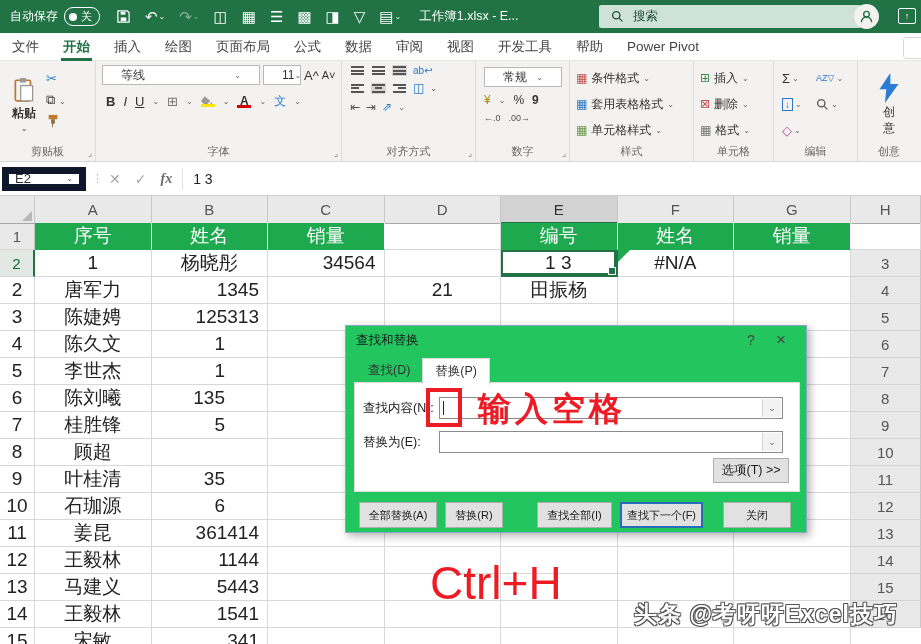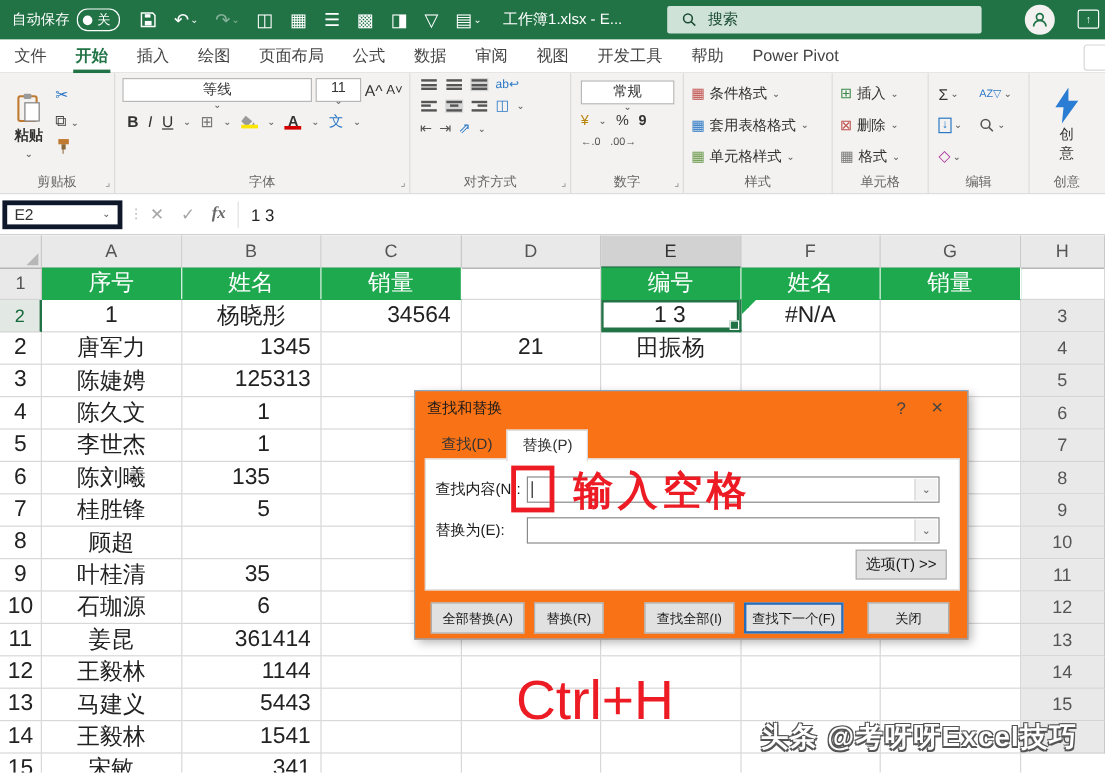--- a/index.html
+++ b/index.html
@@ -9,42 +9,42 @@
   
   .titlebar { position:absolute; left:0; top:0; width:921px; height:33px; background:#217346; display:flex; align-items:center; color:#fff; }
   .autosave { display:flex; align-items:center; gap:6px; margin-left:10px; font-size:12px; }
   .toggle { display:flex; align-items:center; gap:4px; border:1px solid #fff; border-radius:9px; padding:1px 7px 1px 4px; font-size:11px; }
   .toggle .dot { width:8px; height:8px; border-radius:50%; background:#fff; display:inline-block; }
   .qat { display:flex; align-items:center; gap:14px; margin-left:16px; font-size:15px; }
   .qat .qi { display:inline-flex; align-items:center; gap:1px; color:#fff; }
   .qat .qi.dim { opacity:.45; }
   .qat .caret { font-size:8px; opacity:.9; }
   .doc-title { margin-left:18px; font-size:12.5px; white-space:nowrap; }
-  .searchbox { position:absolute; left:556px; top:5px; width:262px; height:23px; background:#cfe2d8; border-radius:2px; display:flex; align-items:center; gap:8px; padding-left:34px; color:#1b4d33; font-size:12.5px; }
+  .searchbox { position:absolute; left:599px; top:5px; width:262px; height:23px; background:#cfe2d8; border-radius:2px; display:flex; align-items:center; gap:8px; padding-left:34px; color:#1b4d33; font-size:12.5px; }
   .searchbox svg { position:absolute; left:12px; }
   .avatar { position:absolute; left:854px; top:4px; width:25px; height:25px; border-radius:50%; background:#f3f2f1; display:flex; align-items:center; justify-content:center; }
   .upload-btn { position:absolute; left:898px; top:8px; width:18px; height:16px; border:1px solid #fff; border-radius:2px; display:flex; align-items:center; justify-content:center; font-size:9px; }
 
   
   .tabsrow { position:absolute; left:0; top:33px; width:921px; height:28px; background:#ffffff; display:flex; align-items:center; gap:0; border-bottom:1px solid #e5e5e5; }
   .rtab { padding:0 12px; font-size:13.5px; color:#444; height:28px; display:flex; align-items:center; position:relative; white-space:nowrap; }
   .rtab.active { color:#217346; font-weight:bold; }
   .rtab.active::after { content:""; position:absolute; left:10px; right:10px; bottom:0; height:3px; background:#217346; }
   .ribbon-cut-icon { position:absolute; left:903px; top:37px; width:24px; height:22px; border:1px solid #d8d8d8; border-radius:3px; background:#fff; }
 
   
   .ribbon { position:absolute; left:0; top:61px; width:921px; height:101px; background:#f3f2f1; border-bottom:1px solid #d8d8d8; display:flex; }
   .rgroup { position:relative; border-right:1px solid #dcdcdc; height:100%; padding:4px 2px 16px 2px; }
   .glabel { position:absolute; bottom:2px; left:0; right:0; text-align:center; font-size:11px; color:#666; }
   .launcher { position:absolute; bottom:3px; right:3px; font-size:9px; color:#888; }
   .g-clip { width:96px; display:flex; }
   .paste-big { width:44px; display:flex; flex-direction:column; align-items:center; justify-content:center; gap:2px; font-size:12px; color:#333;font-weight:bold; }
   .clip-col { display:flex; flex-direction:column; gap:6px; padding-top:6px; font-size:13px; color:#444; }
   .g-font { width:246px; }
-  .combo { background:#fff; border:1px solid #b8b8b8; height:20px; display:inline-flex; align-items:center; justify-content:space-between; padding:0 18px; font-size:12px; color:#333;flex-direction:column; }
+  .combo { background:#fff; border:1px solid #b8b8b8; height:20px; display:inline-flex; align-items:center; justify-content:space-between; padding:0 18px; font-size:12px; color:#333; }
   .f-row1 { display:flex; gap:3px; align-items:center; padding-left:4px; }
   .f-row2 { display:flex; gap:8px; align-items:center; padding-left:8px; margin-top:8px; font-size:13px; color:#333; }
   .bib { font-weight:bold; } .iti { font-style:italic; } .und { text-decoration:underline; }
   .colorbar { display:inline-block; width:14px; height:3px; margin-top:-2px; }
   .stackicon { display:inline-flex; flex-direction:column; align-items:center; line-height:1; }
   .mini-caret { font-size:8px; color:#666; }
   .g-align { width:134px; font-size:11px; }
   .al-rows { display:flex; flex-direction:column; gap:5px; padding-left:6px; }
   .al-row { display:flex; gap:6px; align-items:center; }
   .alic { width:15px; height:11px; display:flex; flex-direction:column; justify-content:space-between; padding:1px; }
@@ -58,21 +58,21 @@
   .s-ico { font-size:12px; }
   .g-cells { width:80px; padding-left:6px; }
   .g-edit { width:84px; padding-left:8px; }
   .e-grid { display:grid; grid-template-columns:34px 34px; grid-auto-rows:26px; align-items:center; font-size:13px; color:#333; }
   .e-cell { display:flex; align-items:center; gap:2px; }
   .g-ideas { width:62px; border-right:none; display:flex; flex-direction:column; align-items:center; justify-content:center; gap:2px; padding-bottom:16px; }
   .ideas-label { font-size:12px; color:#333; text-align:center; line-height:1.3; white-space:pre-line; }
 
   
   .fbar { position:absolute; left:0; top:162px; width:921px; height:34px; background:#fff; border-bottom:1px solid #cfcfcf; display:flex; align-items:center; }
-  .namebox { width:100px; height:24px; margin-left:2px; display:flex; align-items:center; justify-content:space-between; padding:0 6px; border:4px solid #0f172a; font-size:13px; color:#333; }
+  .namebox { width:84px; height:24px; margin-left:2px; display:flex; align-items:center; justify-content:space-between; padding:0 6px; border:7px solid #0f172a; font-size:13px; color:#333; }
   .fdots { color:#b5b5b5; margin:0 6px; font-size:11px; }
   .fbtns { display:flex; gap:14px; color:#a5a5a5; font-size:14px; align-items:center; }
   .fx { font-style:italic; font-family:"Liberation Serif",serif; color:#6a6a6a; font-weight:bold; }
   .fdivider { width:1px; height:22px; background:#e1e1e1; margin:0 10px; }
   .fvalue { font-size:14px; color:#222; }
 
   
   .sheet { position:absolute; left:0; top:196px; width:921px; height:448px; overflow:hidden; background:#fff; }
   .grid { display:grid; grid-template-columns:35px repeat(7,116.5px) minmax(0,1fr); grid-auto-rows:27px; }
   .ch { background:#e9e9e9; border-right:1px solid #c8c8c8; border-bottom:1px solid #a8a8a8; display:flex; align-items:center; justify-content:center; font-size:15px; color:#555; height:28px; }
@@ -83,21 +83,21 @@
   .rh.sel { background:#e2e8e4; color:#15693b; border-right:2px solid #217346; }
   .cell { border-right:1px solid #d8d8d8; border-bottom:1px solid #d8d8d8; display:flex; align-items:center; justify-content:center; font-size:19px; color:#222; position:relative; white-space:nowrap; overflow:hidden; }
   .cell.right { justify-content:flex-end; padding-right:8px; }
   .cell.partial { padding-right:42px; }
   .cell.gh { background:#1fa94f; color:#fff; font-weight:normal; border-right:1px solid #fff; border-bottom:1px solid #1fa94f; }
   .cell.selcell { box-shadow:inset 0 0 0 2px #217346; border-right:2px solid #217346; border-bottom:2px solid #217346; }
   .cell.selcell::after { content:""; position:absolute; right:0; bottom:0; width:6px; height:6px; background:#217346; border:1px solid #fff; }
   .cell.err::before { content:""; position:absolute; left:0; top:0; border:6px solid transparent; border-top-color:#1fa94f; border-left-color:#1fa94f; }
 
   
-  .dlg { position:absolute; left:345px; top:325px; width:462px; height:208px; background:#f97316; border:1px solid #88a8c5; box-shadow:3px 3px 8px rgba(0,0,0,.3); z-index:10; font-size:12.5px; }
+  .dlg { position:absolute; left:345px; top:325px; width:462px; height:208px; background:#22c55e; border:1px solid #88a8c5; box-shadow:3px 3px 8px rgba(0,0,0,.3); z-index:10; font-size:12.5px; }
   .dlg-title { height:28px; display:flex; align-items:center; padding:0 10px; color:#1a1a1a; }
   .dlg-title .t { flex:1; }
   .dlg-help,.dlg-close { width:30px; text-align:center; color:#444; font-size:14px; }
   .dlg-close { font-size:17px; }
   .dlg-tabs { position:absolute; left:10px; top:32px; display:flex; z-index:2; }
   .dtab { padding:4px 12px; color:#333; }
   .dtab.active { background:#fff; border:1px solid #d9d9d9; border-bottom:1px solid #fff; }
   .dpanel { position:absolute; left:8px; top:56px; width:446px; height:110px; background:#fff; border:1px solid #dcdcdc; }
   .drow { position:absolute; left:8px; display:flex; align-items:center; }
   .dlabel { width:76px; color:#1a1a1a; }

